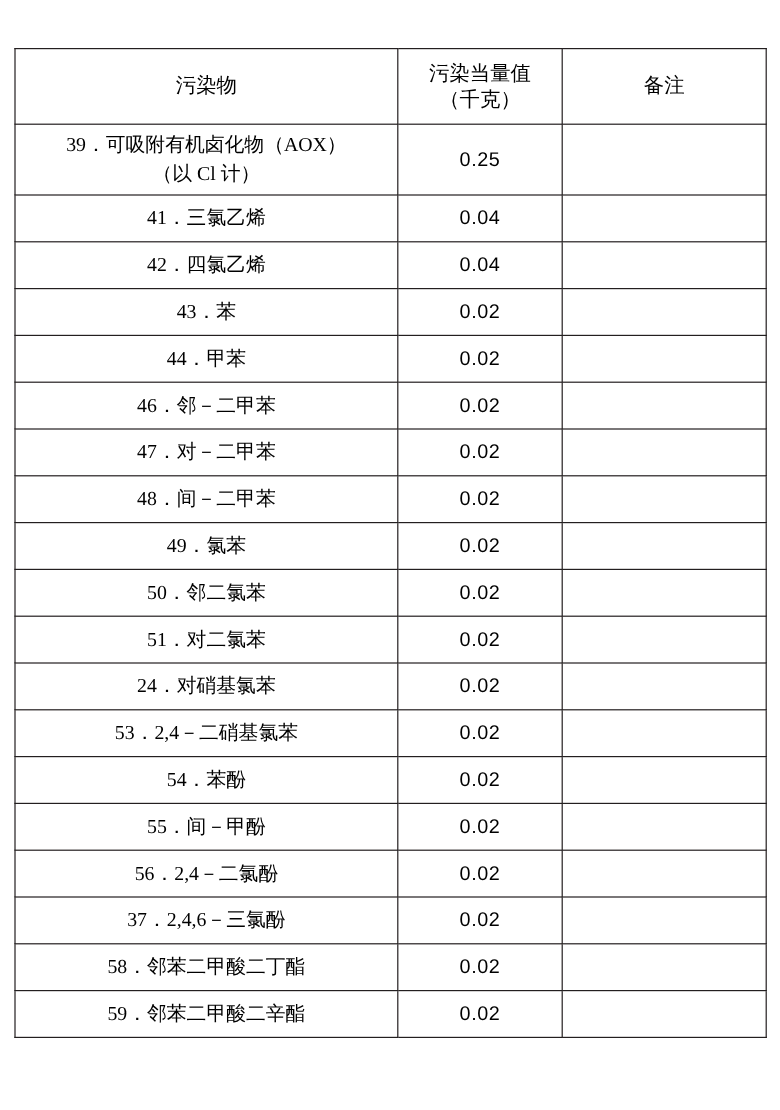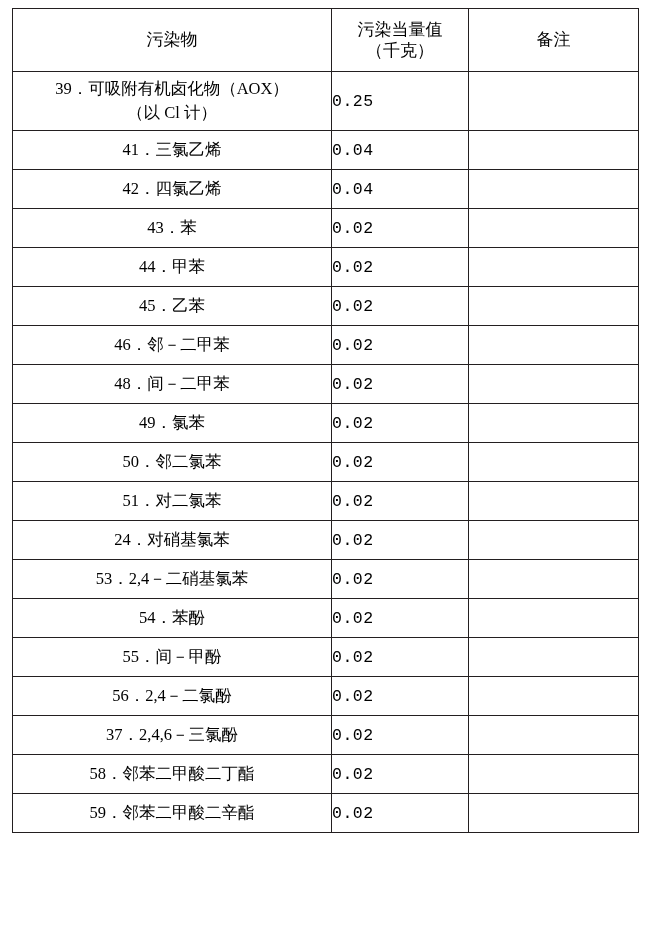--- a/index.html
+++ b/index.html
@@ -18,20 +18,21 @@
     width: 650px;
     height: 925px;
     position: relative;
     box-sizing: border-box;
     padding: 8px 12px 0 12px;
   }
   table.pollutant-table {
     border-collapse: collapse;
     width: 626px;
     table-layout: fixed;
+    margin-top: 32px;
   }
   table.pollutant-table td,
   table.pollutant-table th {
     border: 1px solid #231f20;
     padding: 0;
     font-weight: normal;
     vertical-align: middle;
   }
   
   col.col-name { width: 319px; }
@@ -55,22 +56,22 @@
     text-align: center;
     padding-left: 14px;
     padding-right: 6px;
     line-height: 1.45;
   }
   td.cell-name .nm-line {
     display: block;
     white-space: nowrap;
   }
   td.cell-value {
-    text-align: left;
-    font-family: Liberation Mono, monospace;
+    text-align: center;
+    font-family: Liberation Sans, sans-serif;
     letter-spacing: 0.5px;
   }
   td.cell-remark {
     text-align: center;
   }
   tr.row-tall td {
     height: 58px;
   }
 </style>
 </head>
@@ -129,28 +130,28 @@
         </tr>
         <tr>
           <td class="cell-name">
             <span class="nm-line">44．甲苯</span>
           </td>
           <td class="cell-value">0.02</td>
           <td class="cell-remark"></td>
         </tr>
         <tr>
           <td class="cell-name">
-            <span class="nm-line">45．乙苯</span>
-          </td>
-          <td class="cell-value">0.02</td>
-          <td class="cell-remark"></td>
-        </tr>
-        <tr>
-          <td class="cell-name">
             <span class="nm-line">46．邻－二甲苯</span>
+          </td>
+          <td class="cell-value">0.02</td>
+          <td class="cell-remark"></td>
+        </tr>
+        <tr>
+          <td class="cell-name">
+            <span class="nm-line">47．对－二甲苯</span>
           </td>
           <td class="cell-value">0.02</td>
           <td class="cell-remark"></td>
         </tr>
         <tr>
           <td class="cell-name">
             <span class="nm-line">48．间－二甲苯</span>
           </td>
           <td class="cell-value">0.02</td>
           <td class="cell-remark"></td>

